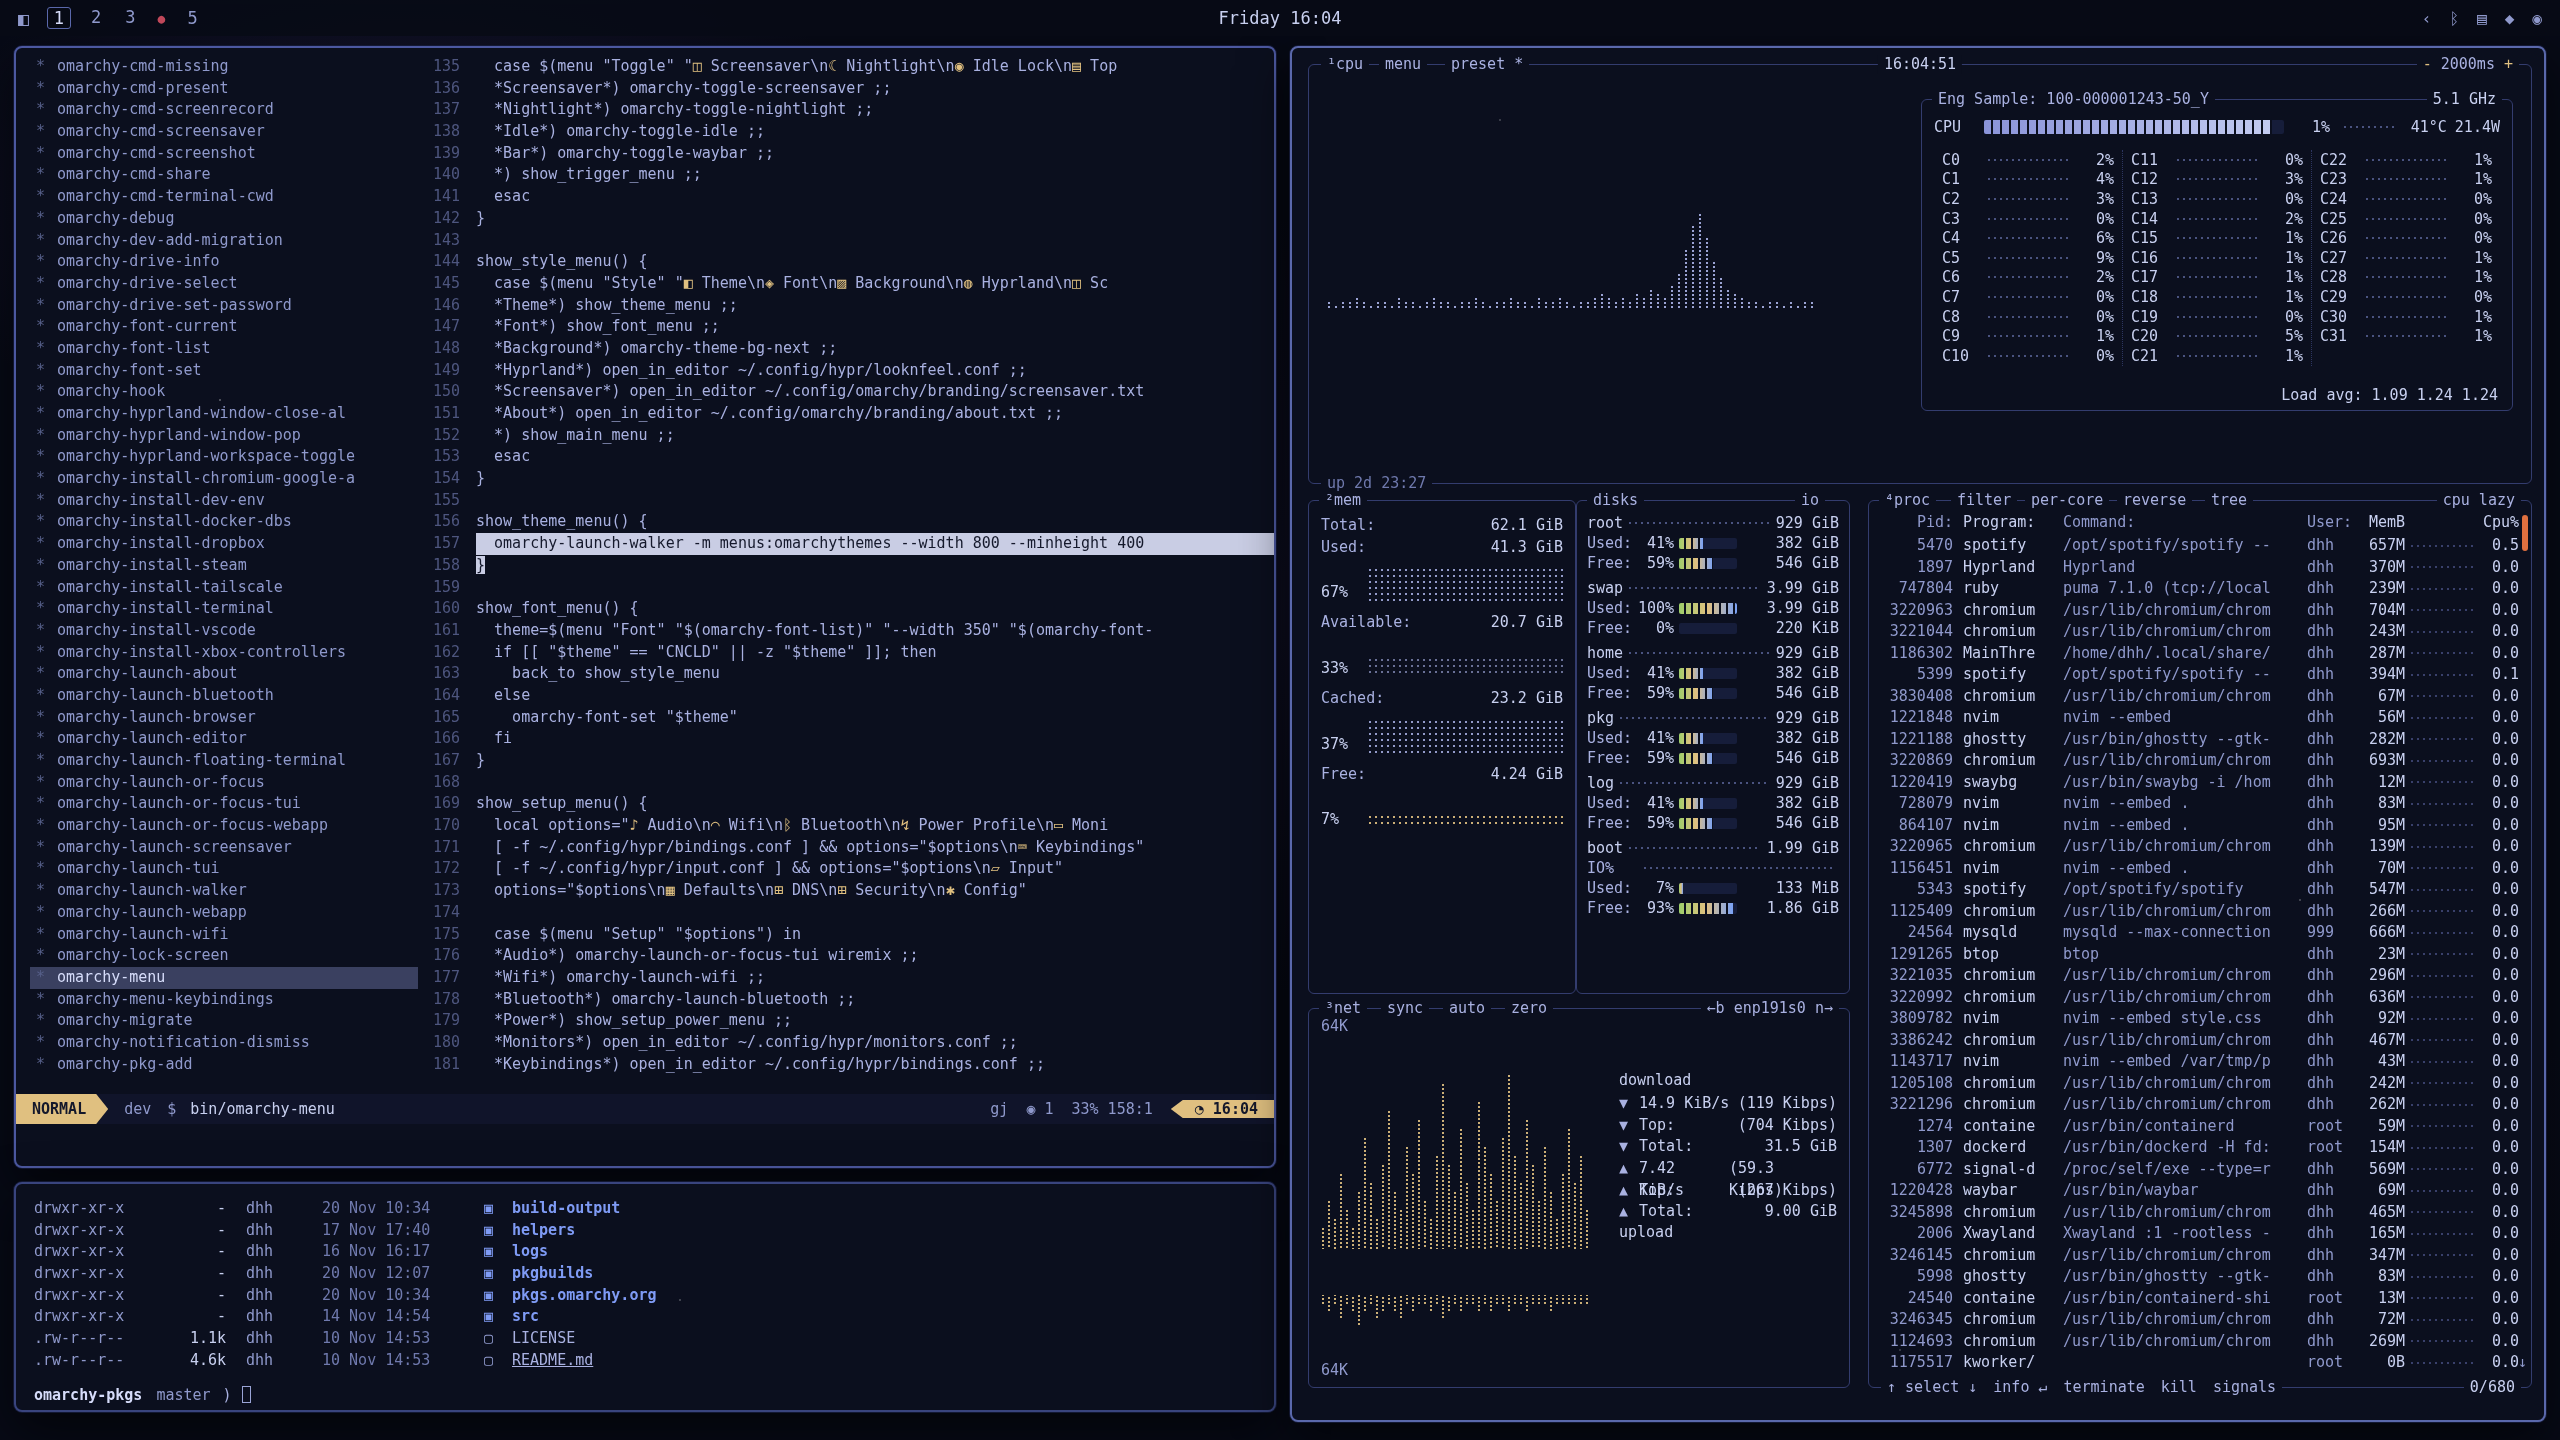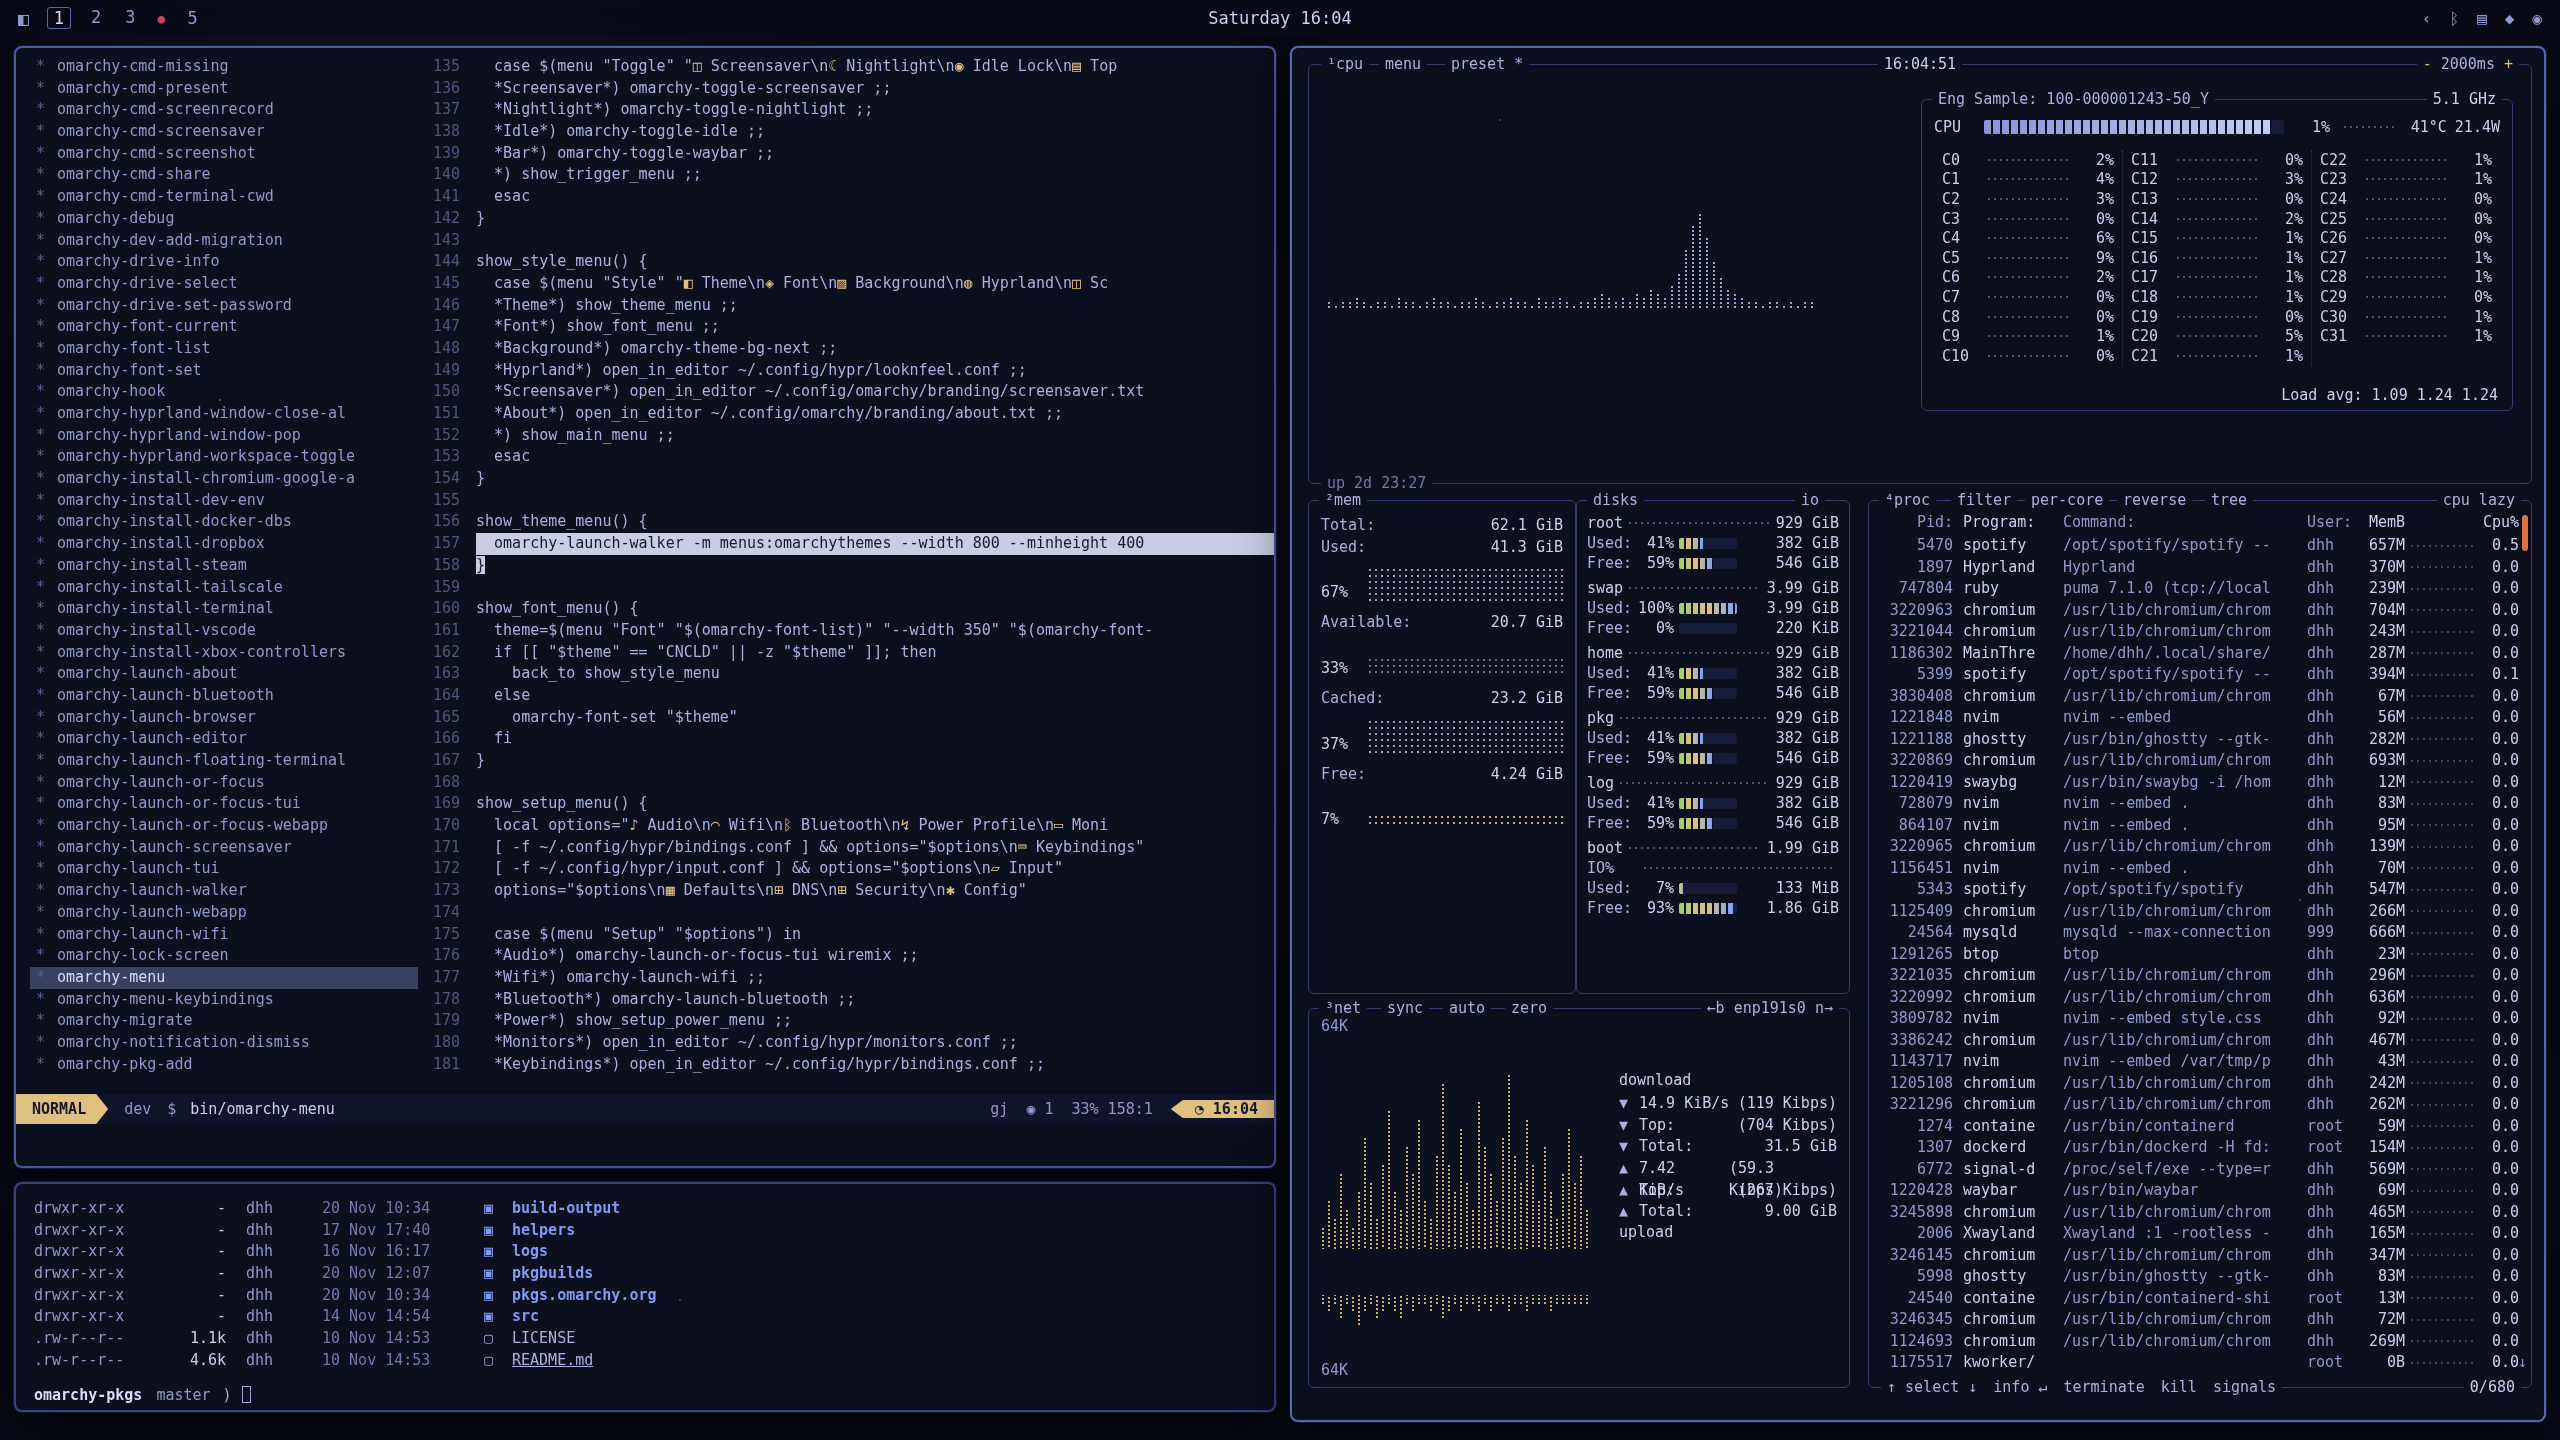--- a/index.html
+++ b/index.html
@@ -197,21 +197,21 @@
     <div class="tb-left">
       <span class="tb-logo">◧</span>
       <span id="ws-holder" style="display:flex;gap:16px">
           <span class="ws active">1</span>
           <span class="ws">2</span>
           <span class="ws">3</span>
         </span>
       <span class="rec-dot">●</span>
       <span class="ws">5</span>
     </div>
-    <div class="tb-clock">Saturday 16:04</div>
+    <div class="tb-clock">Friday 16:04</div>
     <div class="tb-right" id="tray">
         <span class="tray-ic">‹</span>
         <span class="tray-ic">ᛒ</span>
         <span class="tray-ic">▤</span>
         <span class="tray-ic">◆</span>
         <span class="tray-ic">◉</span>
       </div>
   </div>
 
   <section class="window win-editor">

